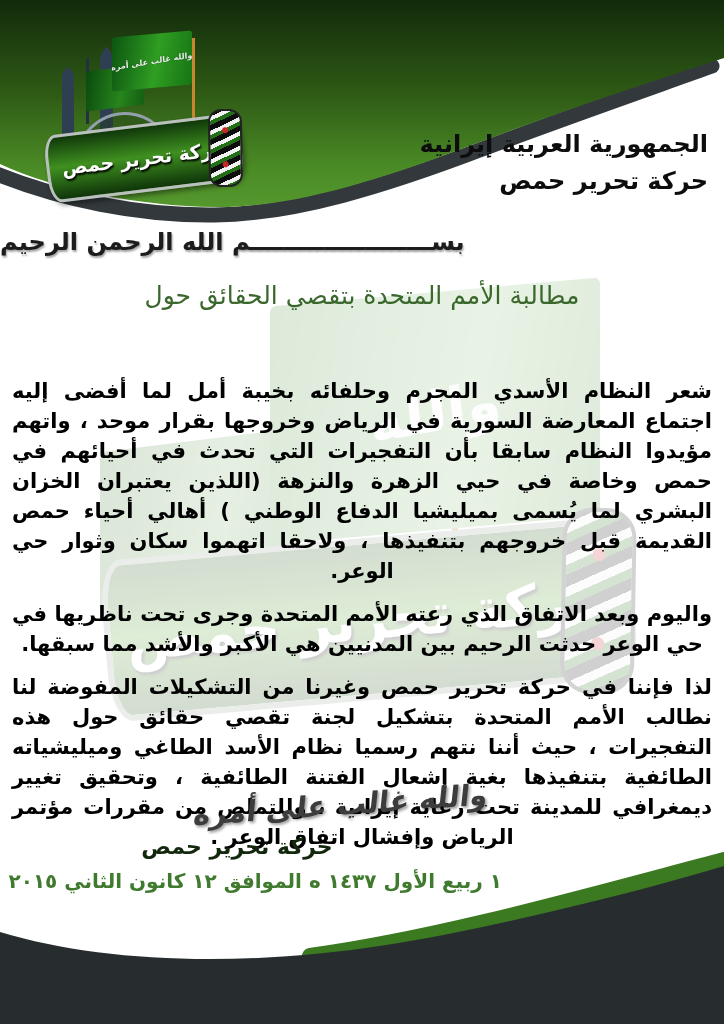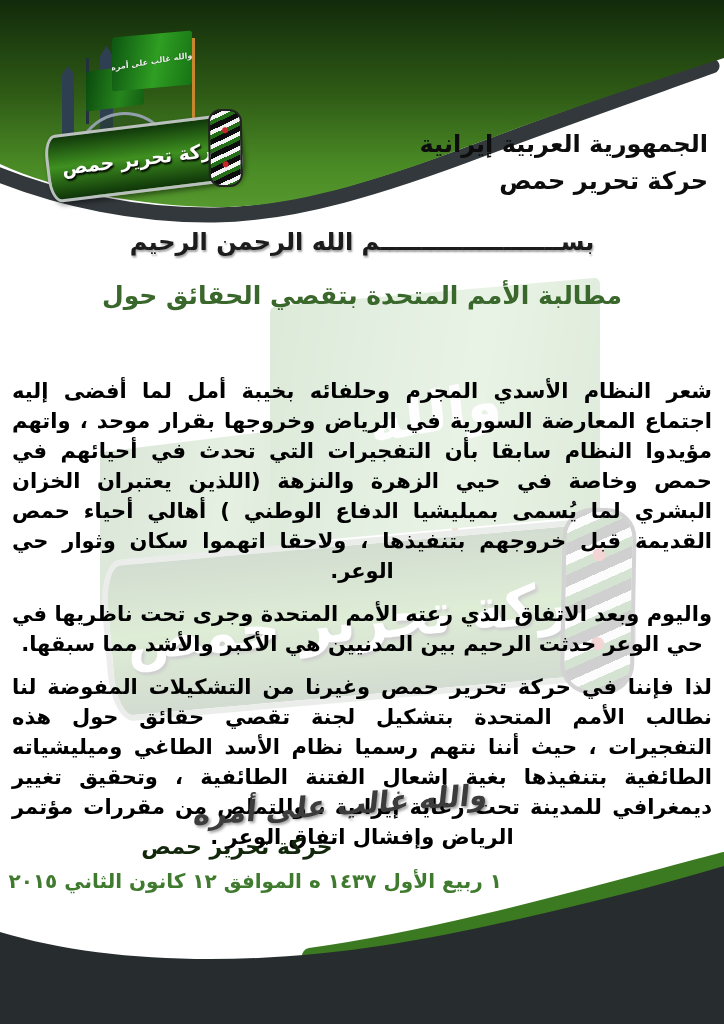--- a/index.html
+++ b/index.html
@@ -24,24 +24,24 @@
   .flag.f2{left:40px;top:42px;width:58px;height:40px;transform:skewY(-7deg);background:linear-gradient(100deg,#0a4a0e,#27851d 60%,#135f12);}
   .flag .fl-text{color:rgba(255,255,255,.92);font-size:8px;font-weight:bold;white-space:nowrap;transform:rotate(-4deg);text-shadow:0 0 1px #064006;}
   .banner{position:absolute;left:0px;top:98px;width:190px;height:62px;transform:rotate(-7deg);background:linear-gradient(180deg,#10380a 0%,#3f9020 48%,#0f3509 100%);border:3px solid #b9c0bd;border-radius:12px/24px;box-shadow:2px 3px 5px rgba(0,0,0,.45);display:flex;align-items:center;justify-content:center;}
   .banner .banner-text{color:#ffffff;font-weight:bold;font-size:19px;white-space:nowrap;text-shadow:1px 2px 2px #000;}
   .banner .roll{position:absolute;right:-4px;top:-8px;width:30px;height:74px;border-radius:13px;border:2px solid #222;background-image:radial-gradient(circle at 50% 26%,#c62828 0 2.5px,transparent 3.5px),radial-gradient(circle at 50% 72%,#c62828 0 2.5px,transparent 3.5px),repeating-linear-gradient(155deg,#0d0d0d 0 5px,#f2f2f2 5px 9px,#256e18 9px 13px);transform:rotate(6deg);}
 
   
   .letterhead{position:absolute;top:126px;right:16px;z-index:3;text-align:right;color:#0d0d0d;font-weight:bold;font-size:24px;line-height:37px;}
 
   
-  .bismillah{position:absolute;top:228px;left:0;width:724px;text-align:center;z-index:3;font-size:24px;font-weight:bold;color:#1c1c1c;white-space:nowrap;text-shadow:1px 2px 2px rgba(0,0,0,.35);}
+  .bismillah{position:absolute;top:228px;left:0;width:724px;text-align:left;z-index:3;font-size:24px;font-weight:bold;color:#1c1c1c;white-space:nowrap;text-shadow:1px 2px 2px rgba(0,0,0,.35);}
 
   
-  .doc-title{position:absolute;top:272px;left:0;width:724px;z-index:3;text-align:center;color:#3a672c;font-weight:bold;font-size:25px;line-height:47px;}
+  .doc-title{position:absolute;top:272px;left:0;width:724px;z-index:3;text-align:center;color:#3a672c;font-weight:normal;font-size:25px;line-height:47px;}
 
   
   .watermark{position:absolute;top:292px;left:100px;width:530px;height:408px;z-index:1;opacity:.19;pointer-events:none;direction:ltr;}
   .wm-flag1{position:absolute;left:170px;top:0;width:330px;height:238px;background:linear-gradient(100deg,#4e9340,#8cc47c 60%,#579544);transform:skewY(-5deg);border-radius:6px;display:flex;align-items:center;justify-content:center;}
   .wm-flag2{position:absolute;left:0;top:148px;width:200px;height:158px;background:linear-gradient(100deg,#447f37,#7cb46c 60%,#4c8a3e);transform:skewY(-7deg);border-radius:6px;}
   .wm-pole{position:absolute;left:352px;top:14px;width:6px;height:300px;background:#b06b1f;}
   .wm-flag-text{color:rgba(255,255,255,.95);font-size:56px;font-weight:bold;transform:rotate(-6deg);}
   .wm-banner{position:absolute;left:4px;top:246px;width:518px;height:150px;transform:rotate(-5deg);background:linear-gradient(180deg,#1d4e0e 0%,#56a32d 48%,#1b480c 100%);border:6px solid #99a59b;border-radius:22px/50px;display:flex;align-items:center;justify-content:center;}
   .wm-banner .wm-banner-text{color:#ffffff;font-weight:bold;font-size:56px;white-space:nowrap;text-shadow:2px 3px 3px #000;}
   .wm-banner .wm-roll{position:absolute;right:-8px;top:-16px;width:66px;height:178px;border-radius:30px;border:4px solid #1a1a1a;background-image:radial-gradient(circle at 50% 24%,#c62828 0 6px,transparent 7px),radial-gradient(circle at 50% 74%,#c62828 0 6px,transparent 7px),repeating-linear-gradient(155deg,#0d0d0d 0 11px,#f2f2f2 11px 20px,#256e18 20px 29px);transform:rotate(6deg);}

